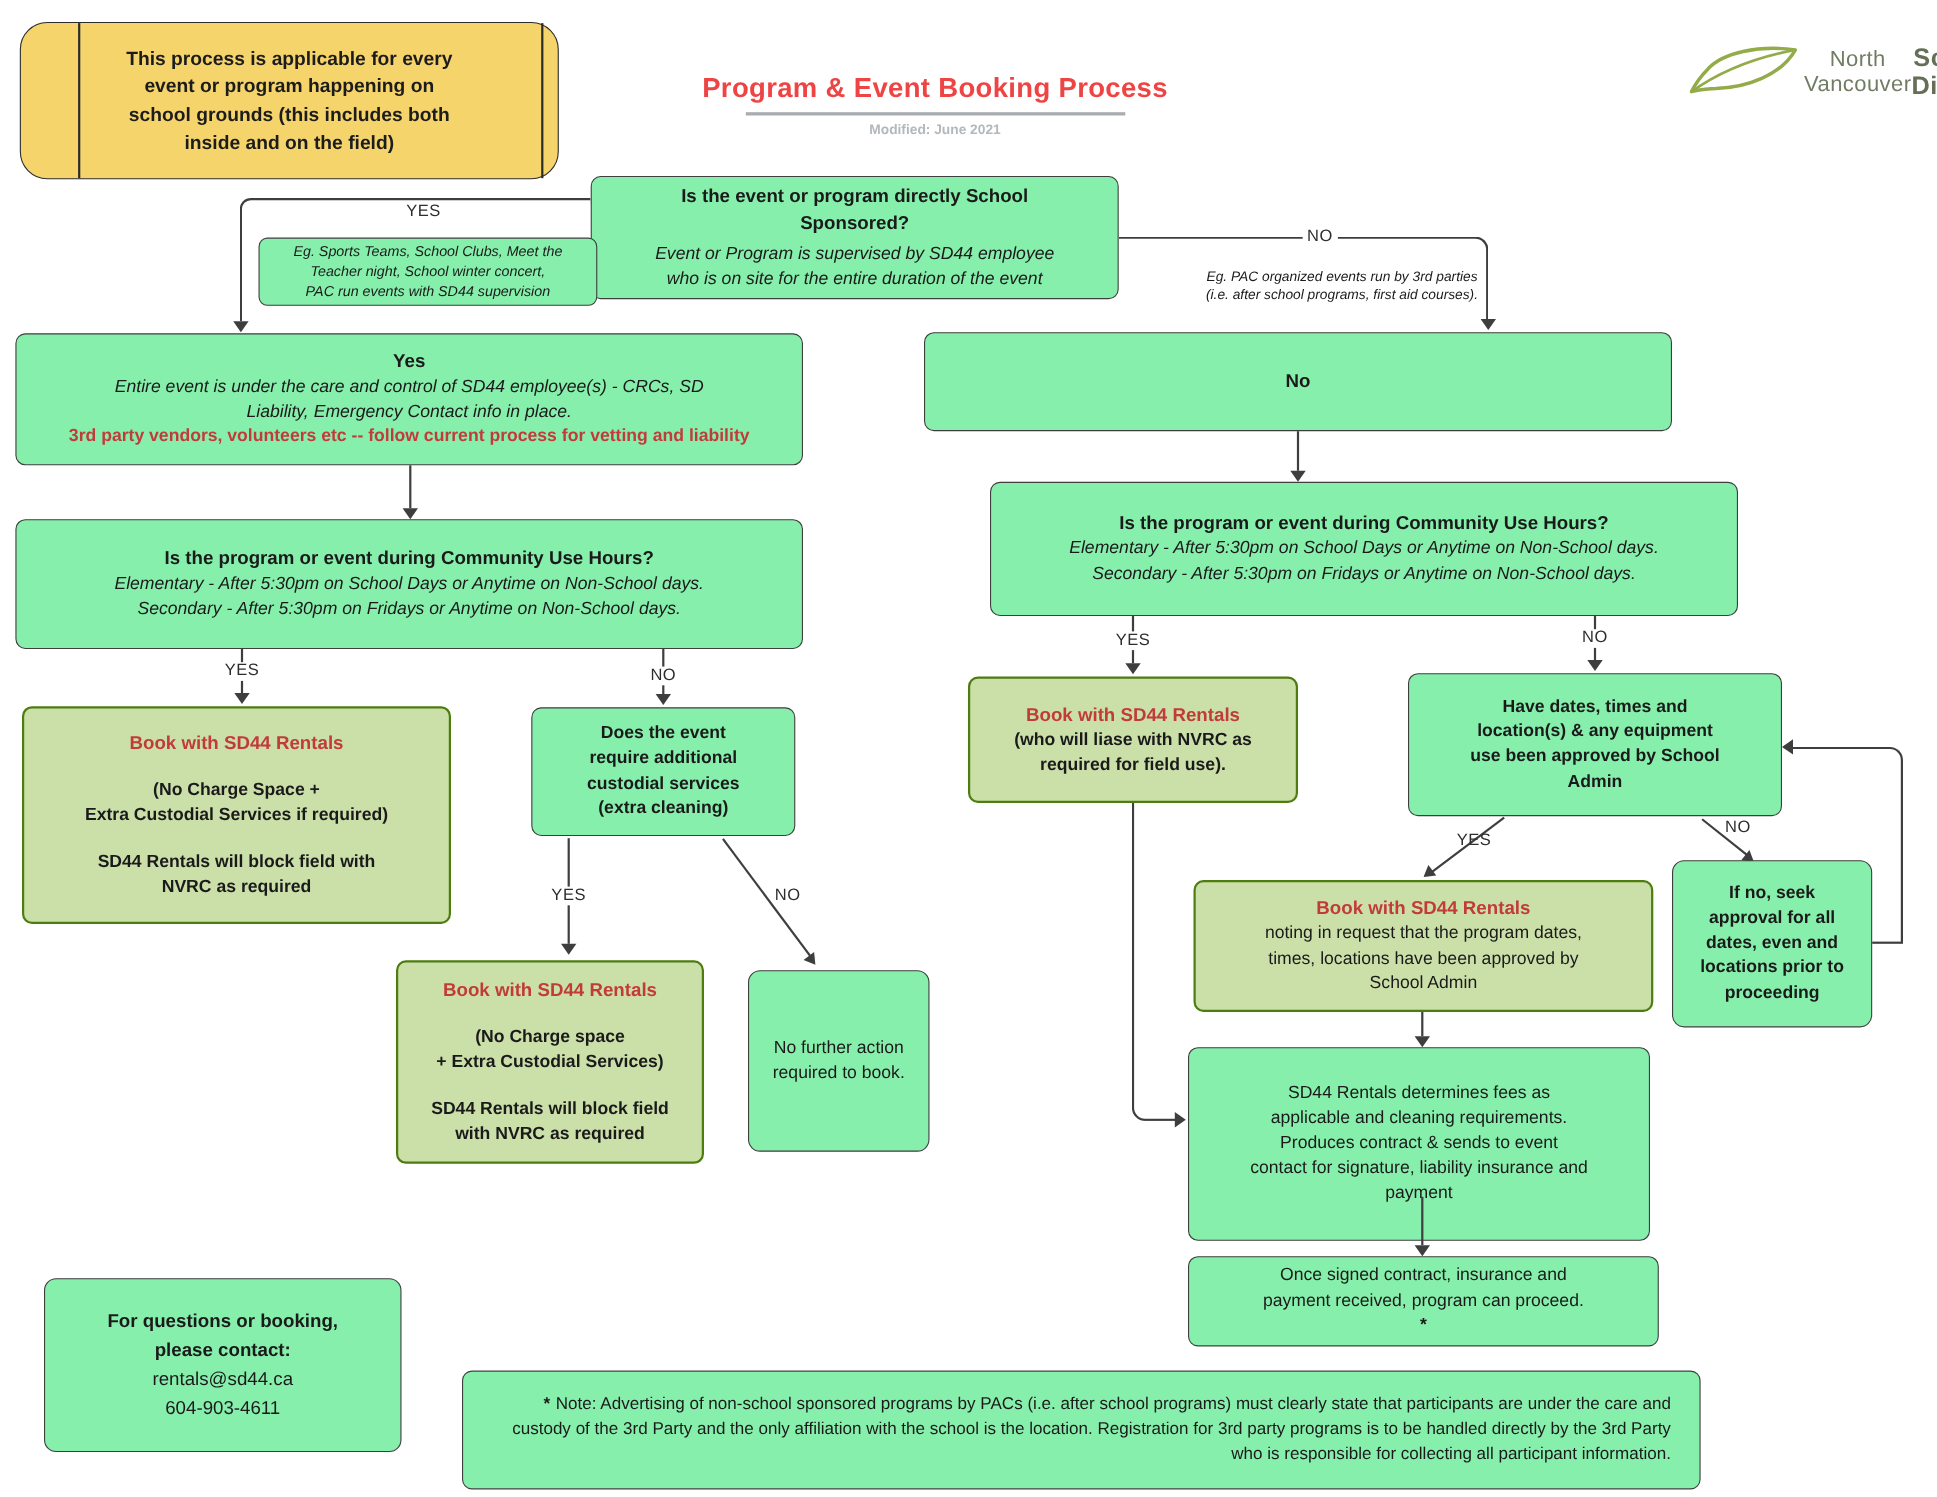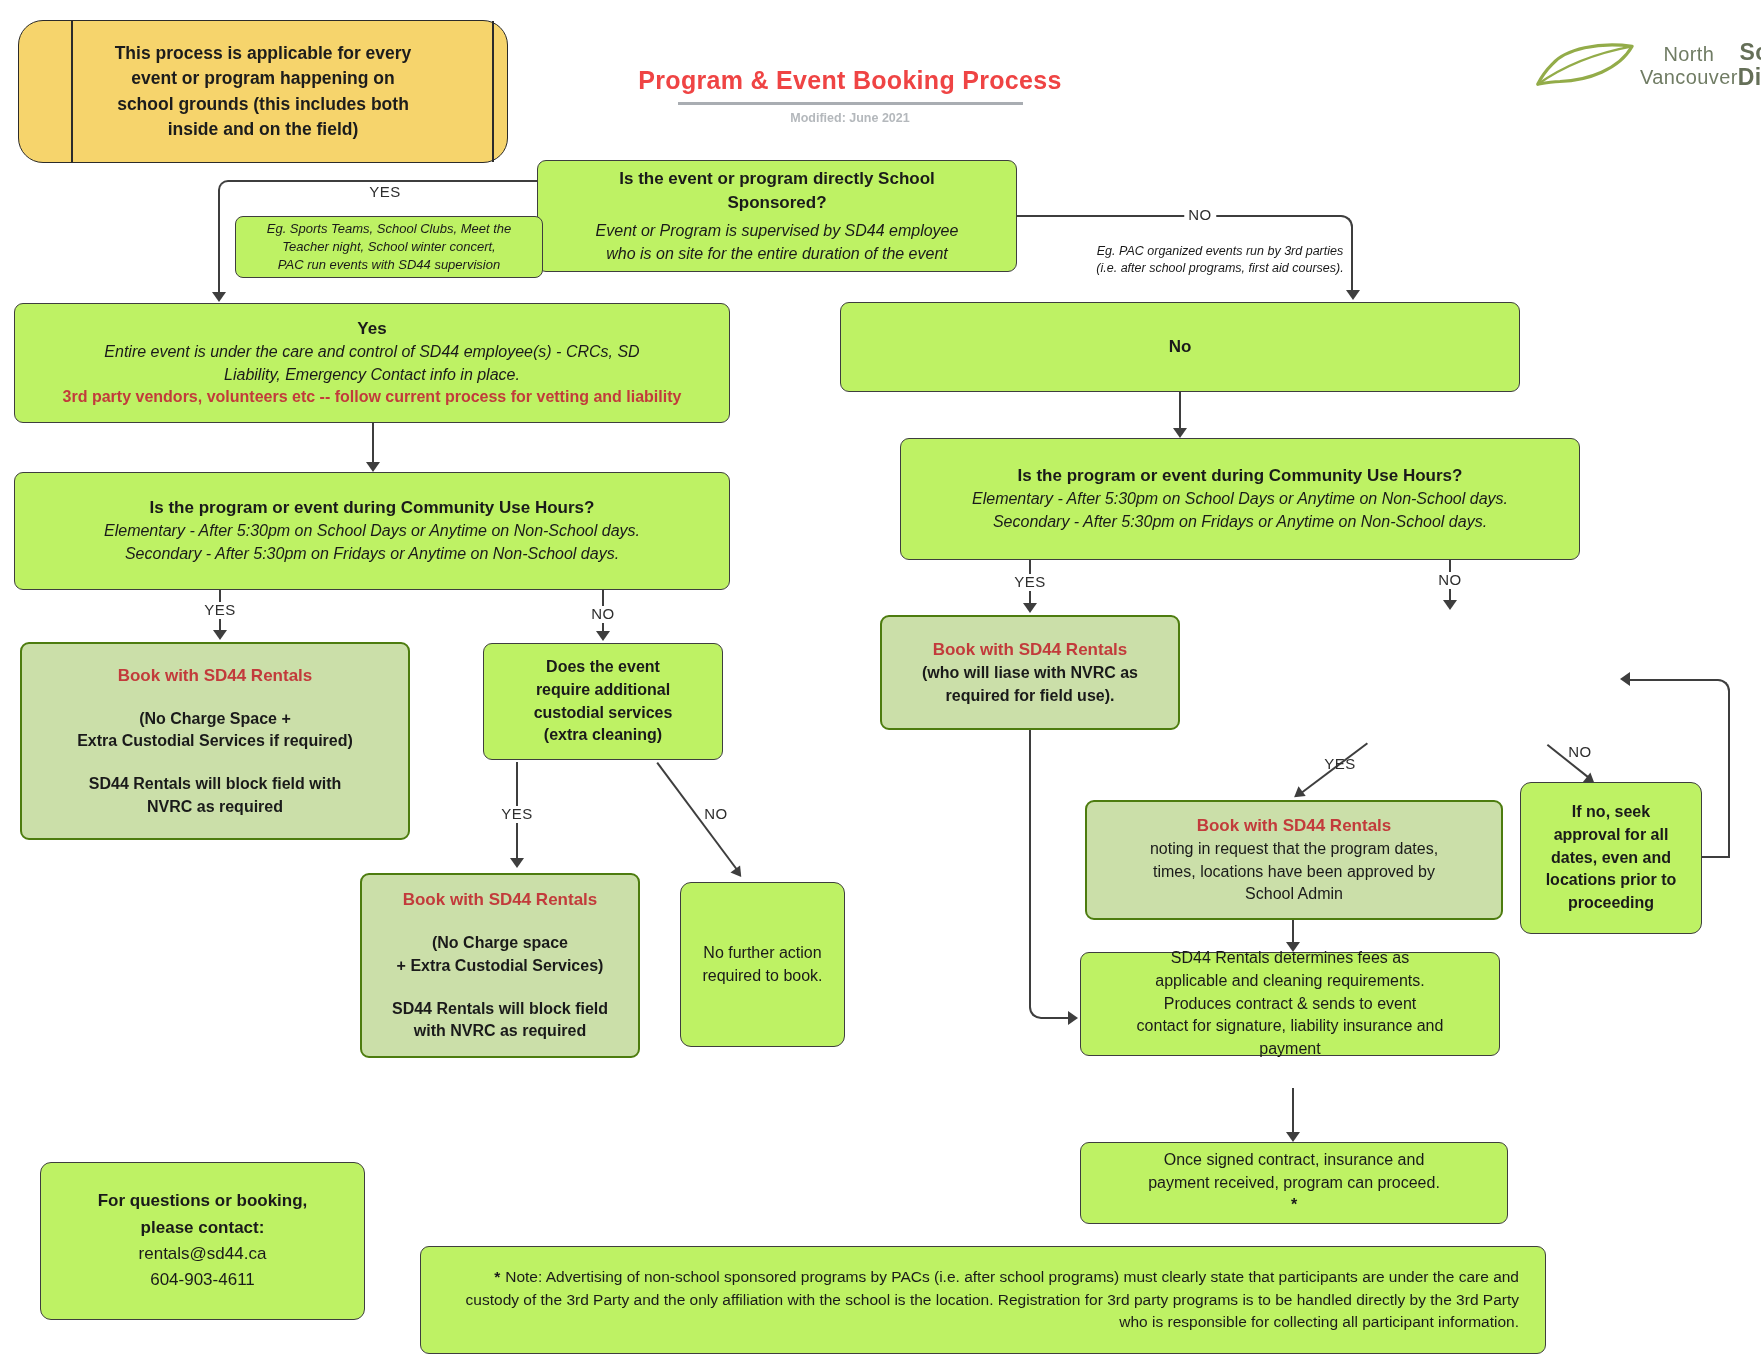--- a/index.html
+++ b/index.html
@@ -1,18 +1,18 @@
 <!DOCTYPE html>
 <html><head>
 <meta charset="utf-8">
 <style>
   html,body{margin:0;padding:0;background:#fff;}
   #canvas{position:relative;width:1761px;height:1361px;background:#fff;overflow:hidden;
           font-family:"Liberation Sans",sans-serif;color:#1a1a1a;}
-  .node{position:absolute;box-sizing:border-box;background:#bef264;border:1.6px solid #3e3e3e;
+  .node{position:absolute;box-sizing:border-box;background:#86efac;border:1.6px solid #3e3e3e;
         border-radius:9px;display:flex;flex-direction:column;align-items:center;justify-content:center;
         text-align:center;font-size:16px;line-height:1.42;padding:4px 10px;}
   .green{background:#cbdfa9;border:2px solid #4d7c0f;}
   .banner{background:#f6d46c;border:1.8px solid #2b2b2b;border-radius:12px;font-weight:bold;
           font-size:17.5px;line-height:1.45;color:#1c1c1c;}
   .b{font-weight:bold;}
   .i{font-style:italic;}
   .prewrap{white-space:pre-line;}
   .fs17{font-size:17px;}
   .fs13{font-size:13px;line-height:1.38;}
@@ -190,20 +190,26 @@
   <div class="vline" style="left:1449px;top:560px;height:40px;"></div>
   <div class="head-down" style="left:1443px;top:600px;"></div>
   <div class="lbl" style="left:1450px;top:572px;">NO</div>
 
   <div class="node green" style="left:880px;top:615px;width:300px;height:115px;">
     <span class="red fs17">Book with SD44 Rentals</span>
     <span class="b prewrap">(who will liase with NVRC as
 required for field use).</span>
   </div>
 
+  <div class="node" style="left:1280px;top:612px;width:340px;height:130px;">
+    <span class="b prewrap">Have dates, times and
+location(s) &amp; any equipment
+use been approved by School
+Admin</span>
+  </div>
 
   <div class="diag" style="left:1368px;top:744px;width:82px;transform:rotate(143deg);">
     <div class="dhead"></div>
   </div>
   <div class="lbl nobg" style="left:1340px;top:756px;">YES</div>
 
   <div class="diag" style="left:1548px;top:744px;width:52px;transform:rotate(38.5deg);">
     <div class="dhead"></div>
   </div>
   <div class="lbl nobg" style="left:1580px;top:744px;">NO</div>
@@ -226,21 +232,21 @@
   <div class="elbow" style="left:1625px;top:679px;width:105px;height:178px;border-top:2px solid #3e3e3e;border-right:2px solid #3e3e3e;border-top-right-radius:12px;"></div>
   <div class="hline" style="left:1702px;top:856px;width:28px;"></div>
   <div class="head-left" style="left:1620px;top:672px;"></div>
 
   <div class="elbow" style="left:1029px;top:730px;width:42px;height:289px;border-left:2px solid #3e3e3e;border-bottom:2px solid #3e3e3e;border-bottom-left-radius:12px;"></div>
   <div class="head-right" style="left:1068px;top:1011px;"></div>
 
   <div class="vline" style="left:1292px;top:920px;height:22px;"></div>
   <div class="head-down" style="left:1286px;top:942px;"></div>
 
-  <div class="node" style="left:1080px;top:952px;width:420px;height:104px;">
+  <div class="node" style="left:1080px;top:952px;width:420px;height:176px;">
     <span class="prewrap">SD44 Rentals determines fees as
 applicable and cleaning requirements.
 Produces contract &amp; sends to event
 contact for signature, liability insurance and
 payment</span>
   </div>
 
   <div class="vline" style="left:1292px;top:1088px;height:44px;"></div>
   <div class="head-down" style="left:1286px;top:1132px;"></div>
 

